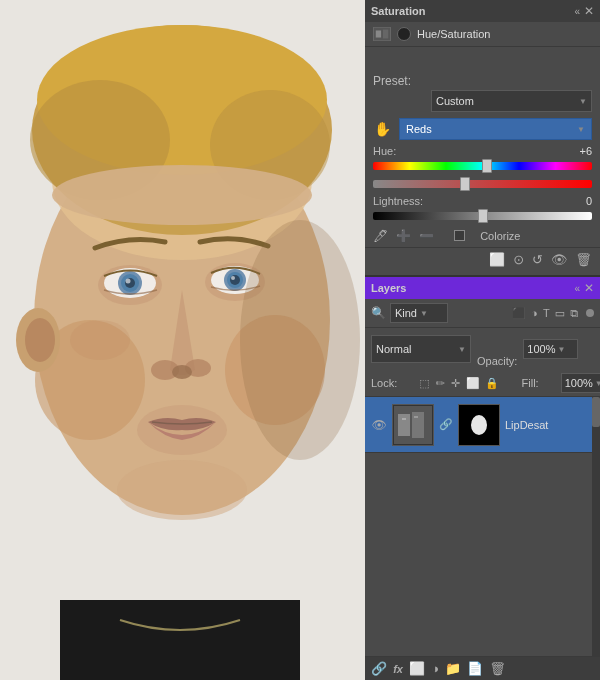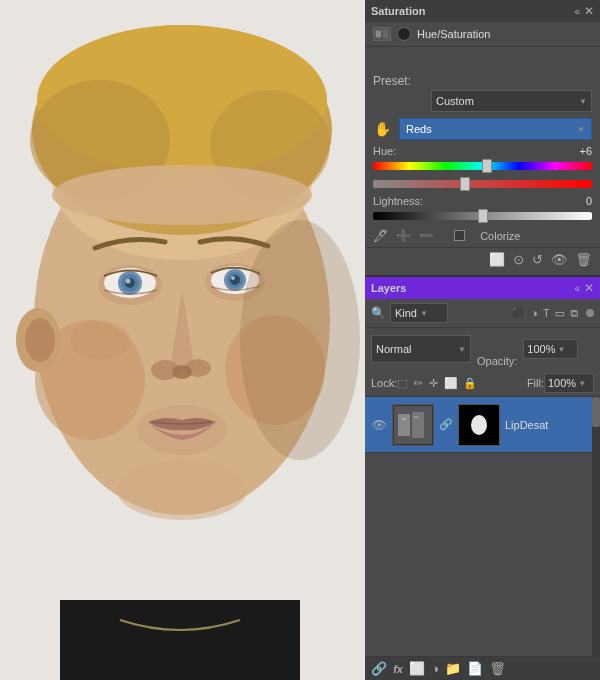--- a/index.html
+++ b/index.html
@@ -373,21 +373,21 @@
       gap: 2px;
       cursor: pointer;
       width: 55px;
     }
 
     
     .lock-row {
       display: flex;
       align-items: center;
       padding: 3px 6px;
-      gap: 0;
+      gap: 22px;
       border-bottom: 1px solid #3a3a3a;
     }
     .lock-label {
       color: #bbb;
       font-size: 11px;
     }
     .lock-icons {
       display: flex;
       gap: 6px;
       align-items: center;

